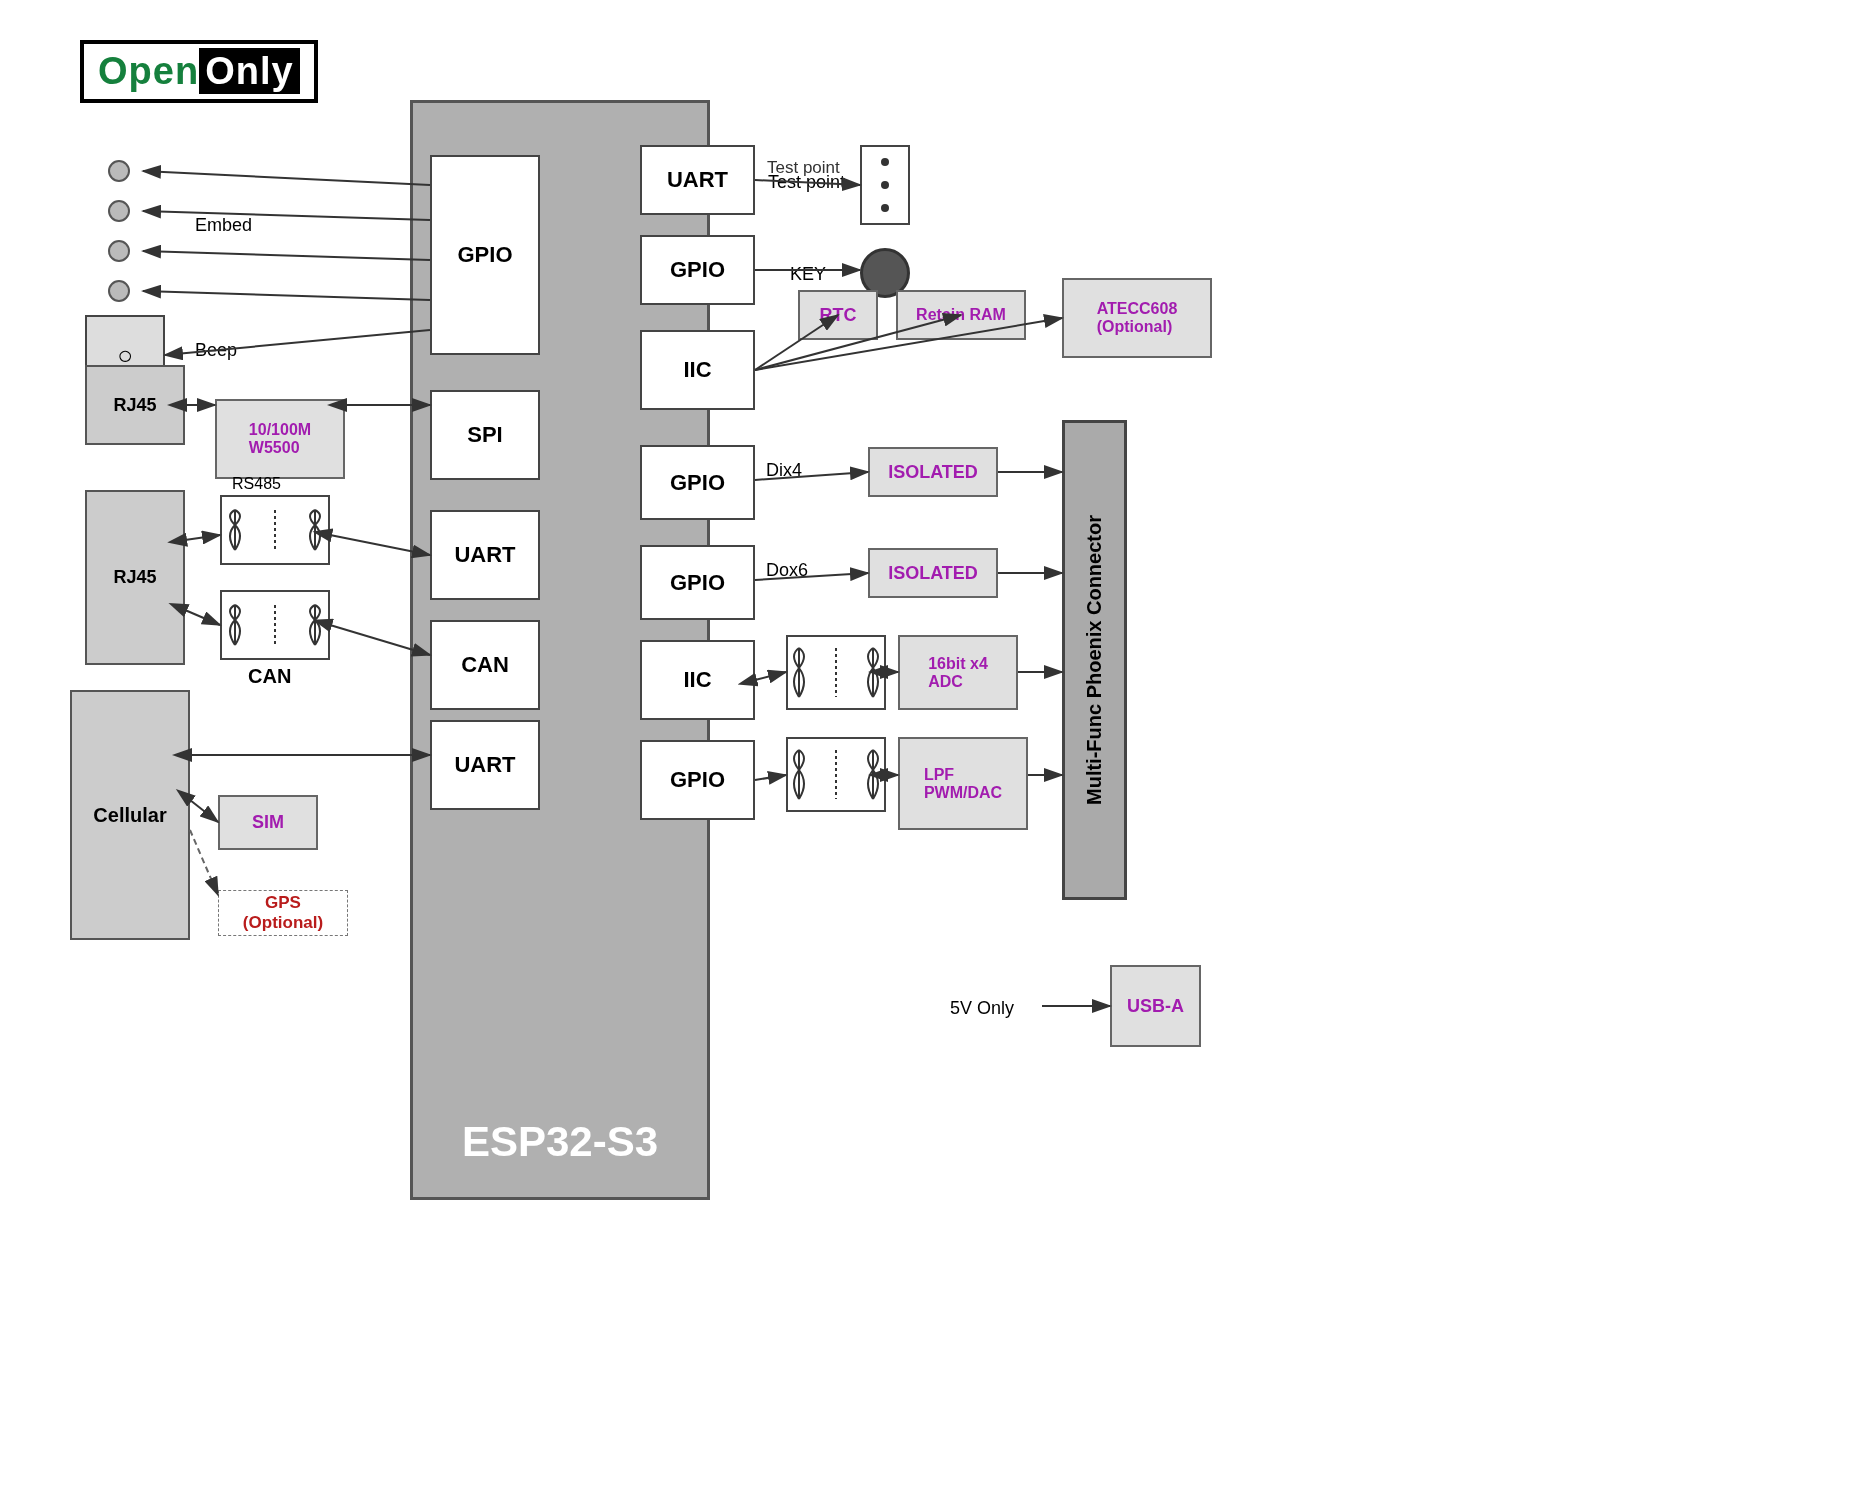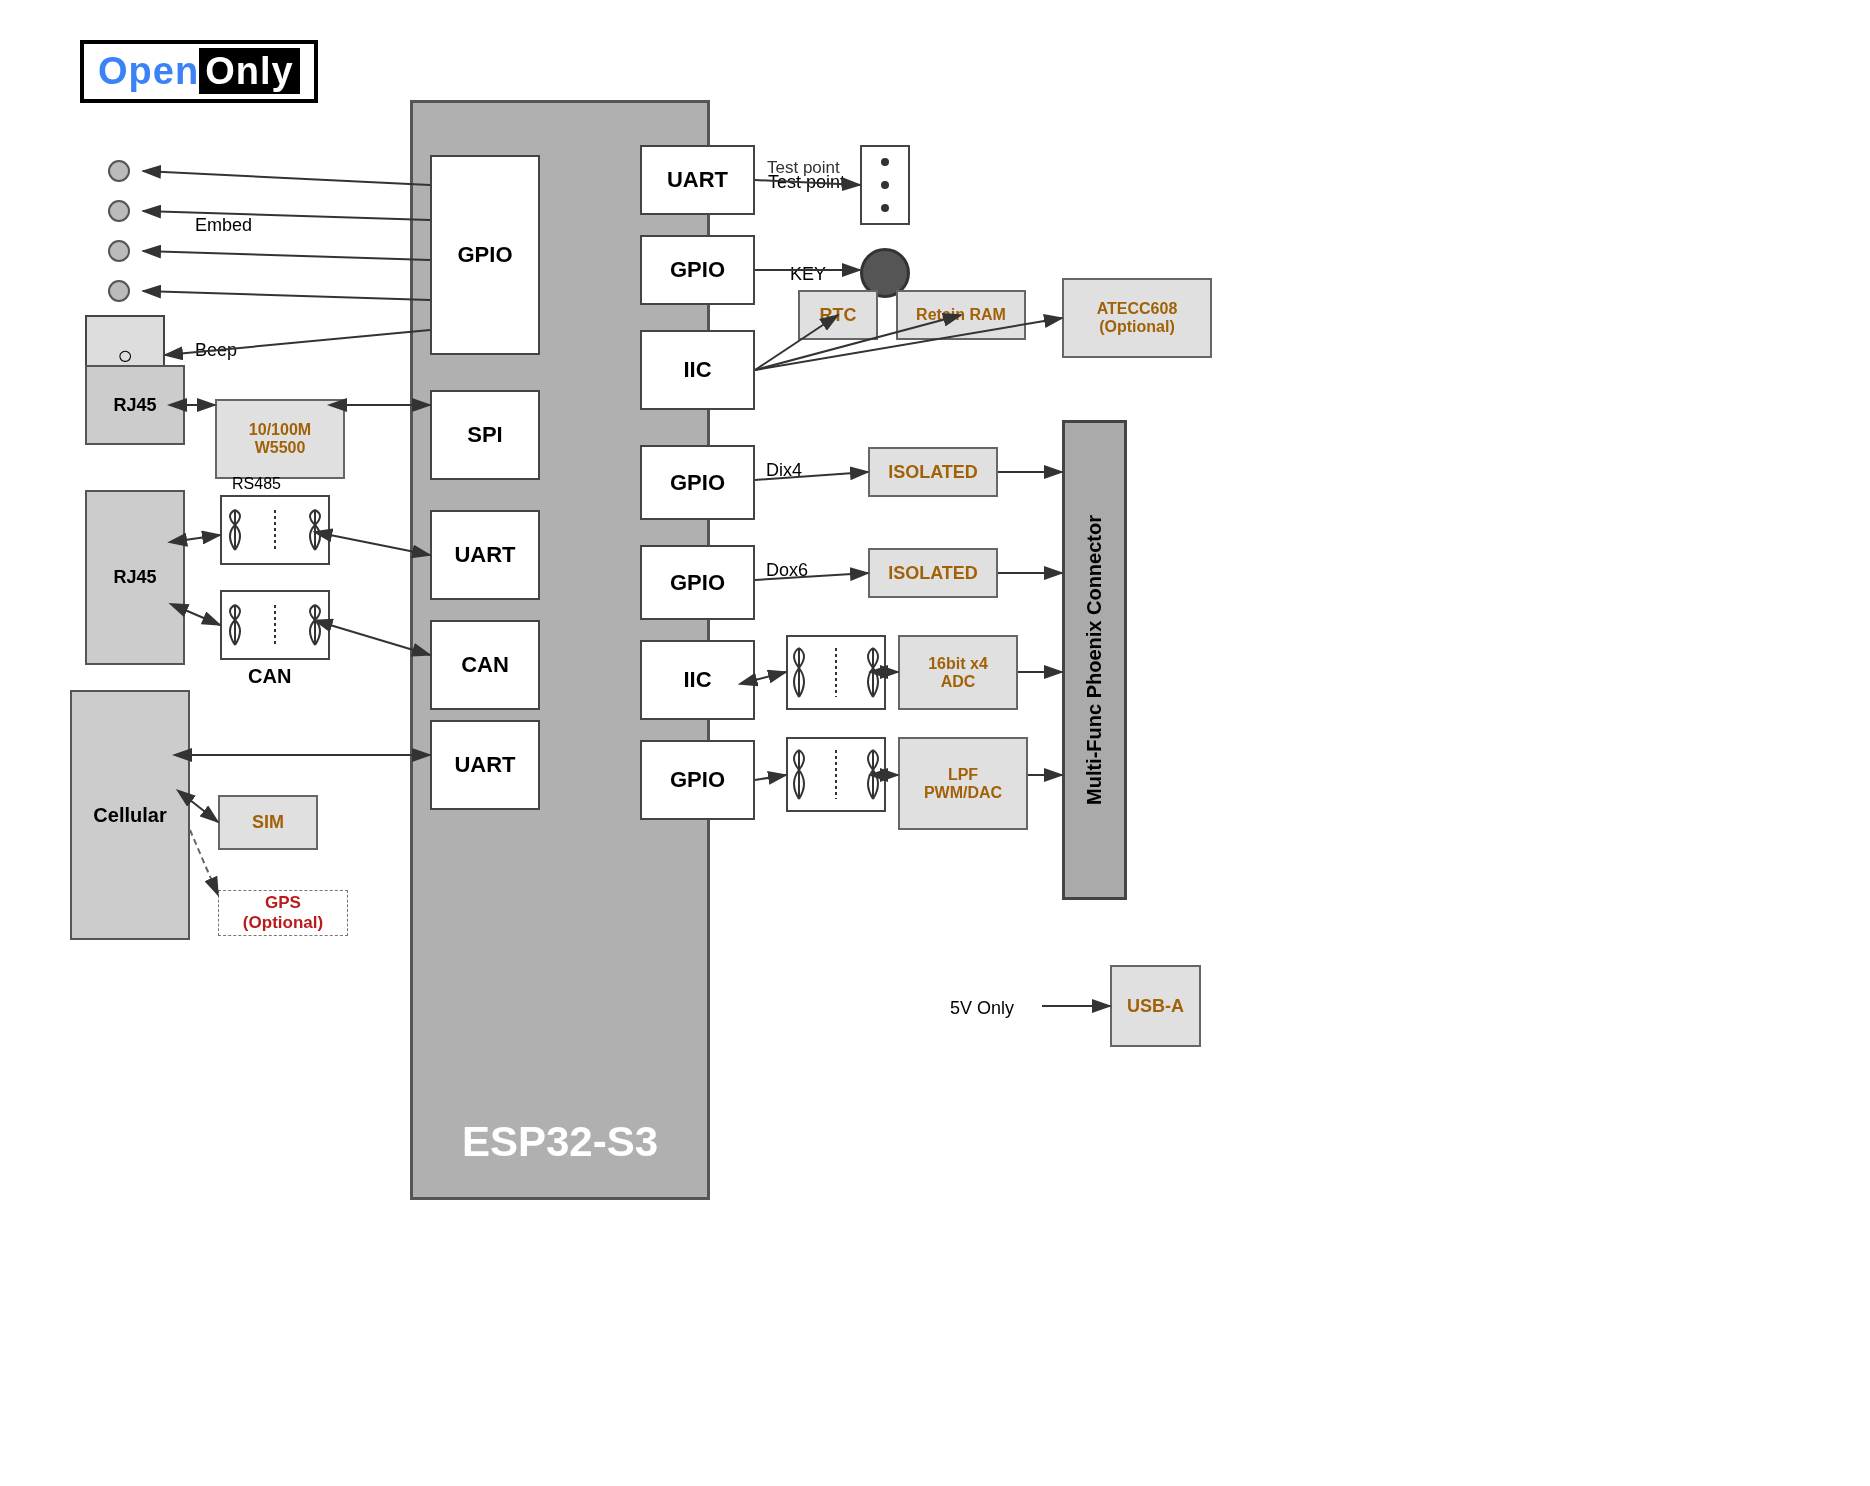--- a/index.html
+++ b/index.html
@@ -21,21 +21,21 @@
     .logo {
       position: absolute;
       top: 40px;
       left: 80px;
       font-size: 38px;
       font-weight: bold;
       border: 4px solid #000;
       padding: 6px 14px;
       letter-spacing: 1px;
     }
-    .logo span.open { background: #fff; color: #3b82f6; }
+    .logo span.open { background: #fff; color: #15803d; }
     .logo span.embed { background: #000; color: #fff; padding: 2px 6px; }
 
     
     .esp32-block {
       position: absolute;
       left: 410px;
       top: 100px;
       width: 300px;
       height: 1100px;
       background: #b0b0b0;
@@ -83,22 +83,21 @@
     
     .light-gray-box {
       position: absolute;
       background: #e0e0e0;
       border: 2px solid #666;
       display: flex;
       align-items: center;
       justify-content: center;
       font-size: 18px;
       font-weight: bold;
-      text-align: center;
-      color: #a16207;
+      color: #a21caf;
     }
 
     
     .svg-overlay {
       position: absolute;
       top: 0; left: 0;
       width: 1870px;
       height: 1486px;
       pointer-events: none;
     }

